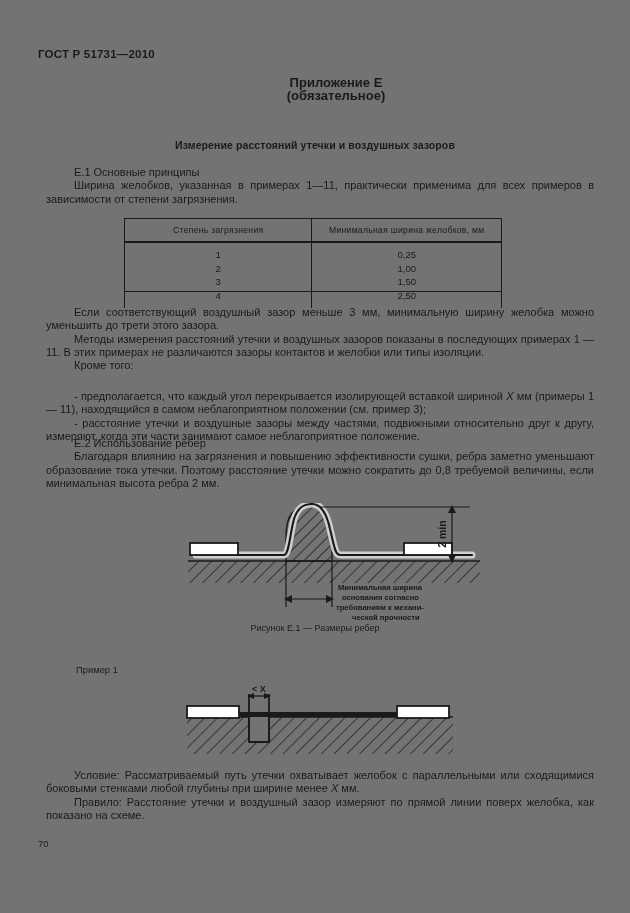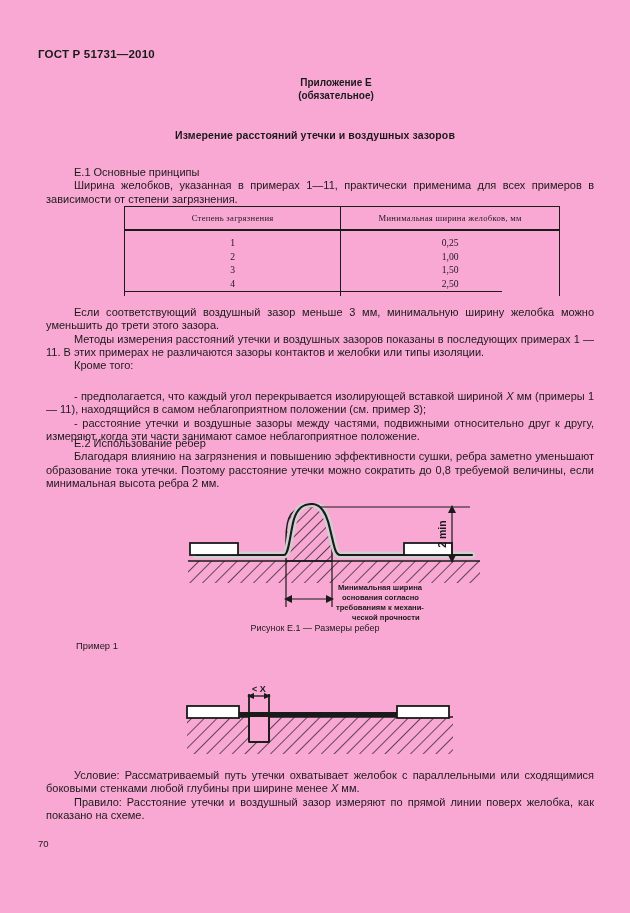--- a/index.html
+++ b/index.html
@@ -11,51 +11,51 @@
     width: 630px;
     height: 913px;
     position: relative;
     font-family: "Liberation Sans", sans-serif;
     color: #1a1a1a;
     overflow: hidden;
   }
   .page {
     position: absolute;
     inset: 0;
-    background: #f9a8d4;
+    background: #737373;
   }
 
   
   .doc-header {
     position: absolute;
     left: 38px;
     top: 48px;
     font-size: 11.5px;
     font-weight: bold;
     letter-spacing: 0.2px;
     white-space: nowrap;
   }
 
   .annex-block {
     position: absolute;
     left: 0;
     right: 0;
     top: 76px;
     text-align: center;
-    font-size: 10px;
+    font-size: 13px;
     font-weight: bold;
     line-height: 13px;
     padding-left: 42px;
   }
 
   .section-title {
     position: absolute;
     left: 0;
     right: 0;
-    top: 129px;
+    top: 139px;
     text-align: center;
     font-size: 10.5px;
     font-weight: bold;
     letter-spacing: 0.1px;
   }
 
   
   .body-text {
     position: absolute;
     left: 46px;
@@ -84,25 +84,24 @@
   #para-e1 { top: 166px; }
   #para-after-table { top: 306px; }
   #para-bullets { top: 372px; margin-top: 18px; }
   #para-e2 { top: 437px; }
   #para-example-note { top: 769px; }
 
   
   .data-table {
     position: absolute;
     left: 124px;
-    top: 206px;
-    width: 436px;
+    top: 218px;
+    width: 378px;
     border-collapse: collapse;
     font-size: 8.6px;
-    font-family: Liberation Serif, serif;
   }
   .data-table th,
   .data-table td {
     border: 1px solid #1a1a1a;
     text-align: center;
     font-weight: normal;
     padding: 0;
   }
   .data-table thead th {
     height: 22px;
@@ -141,21 +140,21 @@
     left: 0;
     right: 0;
     top: 623px;
     text-align: center;
     font-size: 9px;
   }
 
   .example-label {
     position: absolute;
     left: 76px;
-    top: 640px;
+    top: 664px;
     font-size: 9.4px;
   }
 
   
   .fig2-wrap {
     position: absolute;
     left: 185px;
     top: 686px;
     width: 270px;
     height: 75px;

